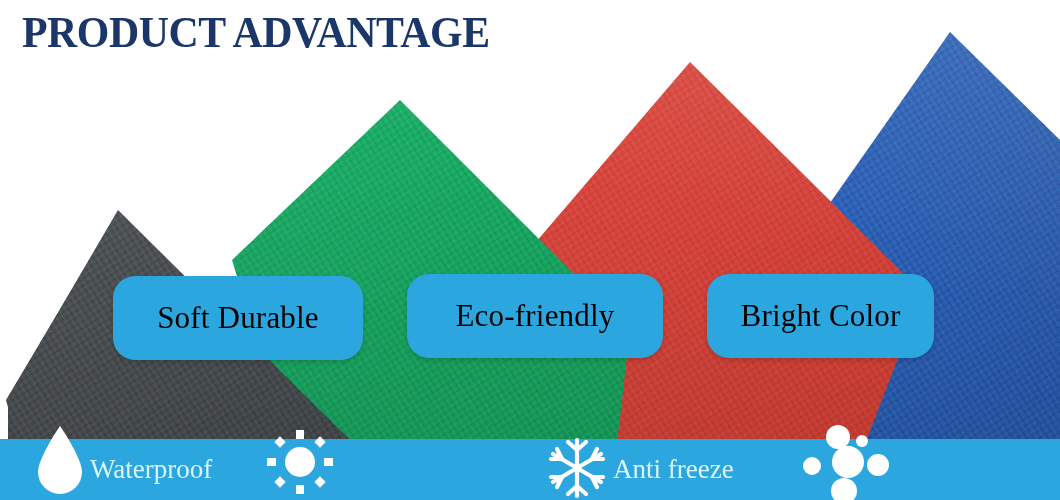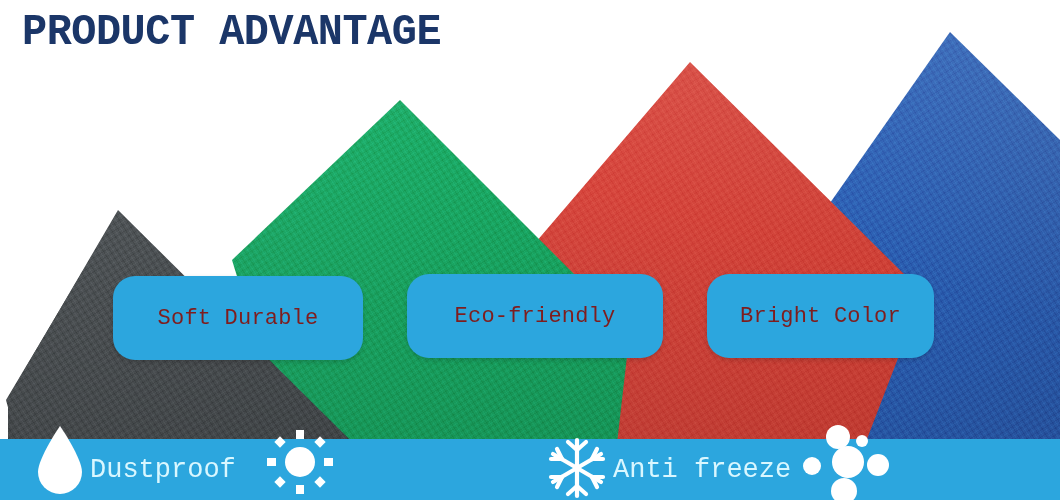--- a/index.html
+++ b/index.html
@@ -7,21 +7,21 @@
     margin: 0;
     padding: 0;
     background: #ffffff;
   }
   #banner {
     position: relative;
     width: 1060px;
     height: 500px;
     overflow: hidden;
     background: #ffffff;
-    font-family: Liberation Mono, monospace;
+    font-family: Liberation Serif, serif;
     -webkit-font-smoothing: antialiased;
   }
 
   
   #title {
     position: absolute;
     left: 22px;
     top: 10px;
     font-size: 45px;
     font-weight: 700;
@@ -92,22 +92,22 @@
     z-index: 30;
     height: 84px;
     border-radius: 22px;
     background: #2ca6de;
     display: flex;
     align-items: center;
     justify-content: center;
     box-shadow: 0 2px 5px rgba(0,0,0,0.17);
   }
   .pill-label {
-    color: #7f1d1d;
-    font-size: 22px;
+    color: #000000;
+    font-size: 31px;
     font-weight: 400;
     letter-spacing: 0.2px;
     white-space: nowrap;
   }
   #pill-0 { left: 113px; top: 276px; width: 250px; }
   #pill-1 { left: 407px; top: 274px; width: 256px; }
   #pill-2 { left: 707px; top: 274px; width: 227px; }
 
   
   #feature-bar {
@@ -257,21 +257,21 @@
       <circle cx="12" cy="42" r="9" fill="#ffffff"></circle>
       <circle cx="78" cy="41" r="11" fill="#ffffff"></circle>
       <circle cx="62" cy="17" r="6" fill="#ffffff"></circle>
       <circle cx="44" cy="67" r="13" fill="#ffffff"></circle>
     </svg>
   </div>
 
   <div id="feature-bar">
     <div class="feature" id="feature-0">
       <span class="feature-icon" style="width:60px;height:1px;"></span>
-      <span class="feature-label">Dustproof</span>
+      <span class="feature-label">Waterproof</span>
     </div>
     <div class="feature" id="feature-2">
       <span class="feature-icon" style="width:68px;height:1px;"></span>
       <span class="feature-label">Anti freeze</span>
     </div>
     <div class="feature" id="feature-3">
       <span class="feature-icon" style="width:96px;height:1px;"></span>
     </div>
   </div>
 

